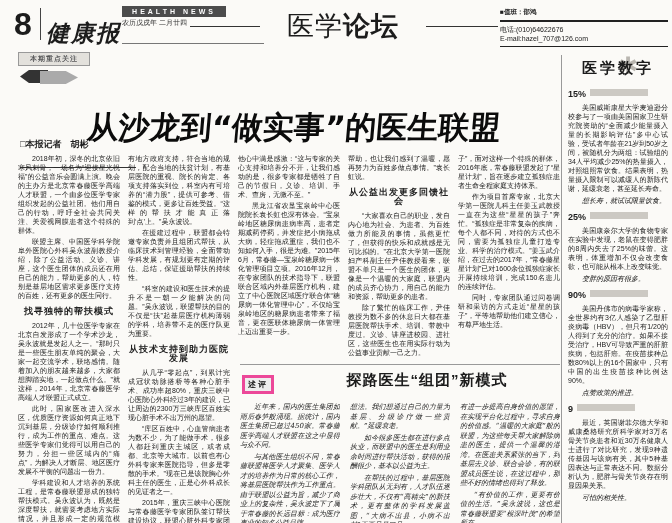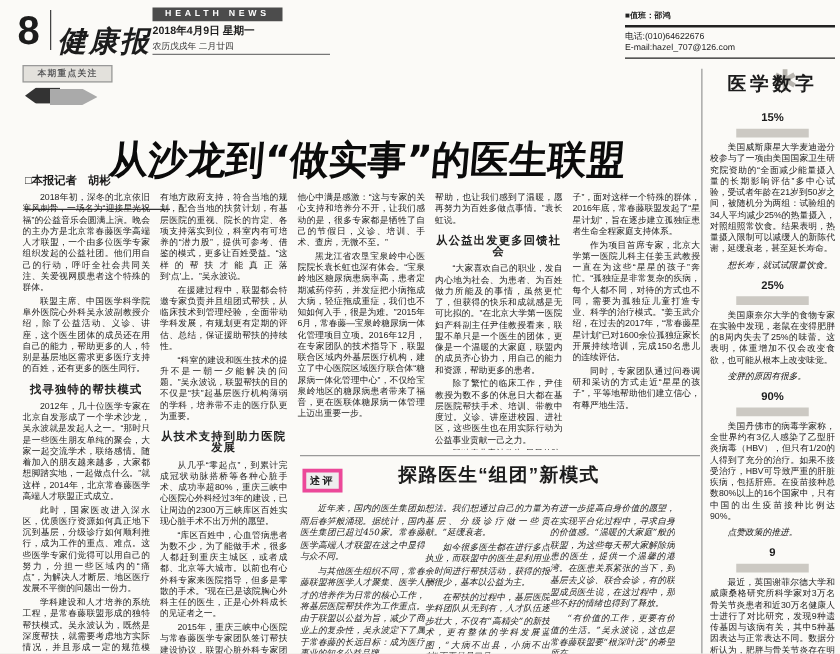--- a/index.html
+++ b/index.html
@@ -52,57 +52,61 @@
   #lc1{left:128px;height:369px;}
   #lc2{left:238px;height:206px;}
   #lc3{left:348px;height:206px;}
   #lc4{left:458px;height:206px;}
   
   .review-box{position:absolute;left:240px;top:364px;width:320px;height:159px;
               border-top:1px solid #999;overflow:hidden;}
   .review-head{position:relative;height:34px;}
   .review-tag{position:absolute;left:2px;top:10px;font-size:8px;font-weight:bold;
               border:3px solid #ec4899;padding:1px 3px;letter-spacing:2px;background:#eee;}
-  .review-title{position:absolute;left:29px;top:6px;width:260px;text-align:center;
+  .review-title{position:absolute;left:57px;top:6px;width:260px;text-align:center;
                 font-size:15px;font-weight:900;letter-spacing:1px;}
-  .review-cols{position:absolute;left:0;top:38px;width:320px;height:121px;display:flex;}
+  .review-cols{position:absolute;left:0;top:38px;width:320px;height:121px;display:flex;gap:10px;}
   .review-col{width:100px;overflow:hidden;font-family:"DejaVu Serif","Liberation Serif",serif;
               font-style:italic;font-size:7px;line-height:9.5px;text-align:justify;color:#222;}
   .review-col p{margin:0 0 2px;text-indent:2em;}
   .review-col p.first{text-indent:0;}
   
   .side-divider{position:absolute;left:561px;top:55px;width:1px;height:468px;background:#999;}
   .sidebar{position:absolute;left:568px;top:55px;width:100px;height:468px;overflow:hidden;}
   .sb-title{position:relative;text-align:center;font-size:15px;font-weight:900;letter-spacing:3px;
             margin-bottom:8px;height:26px;line-height:26px;}
   .star-bg{position:absolute;left:50px;top:-2px;font-size:24px;color:#b9b6b0;font-weight:normal;
            z-index:0;}
   .sb-title .t{position:relative;z-index:1;}
-  .fig-row{display:flex;align-items:center;gap:4px;margin:6px 0 4px;flex-direction:column;}
+  .fig-row{display:flex;gap:4px;margin:6px 0 4px;}
   .fig{font-size:9px;font-weight:bold;}
   .figbar{width:58px;height:7px;background:#ccc9c3;}
   .sb-text{font-size:7px;line-height:9px;text-align:justify;color:#222;margin:0;text-indent:2em;}
   .sb-note{font-family:"DejaVu Serif","Liberation Serif",serif;font-style:italic;font-size:7px;
            margin:3px 0 6px;text-indent:2em;color:#111;}
 </style>
 </head>
 <body>
 
 <div class="page">
 
   <div class="masthead">
     <div class="pagenum">8</div>
     <div class="vrule"></div>
     <div class="paper-name">健康报</div>
     <div class="issue-block">
       <div class="en-bar">HEALTH NEWS</div>
-      <div class="m-date">2018年4月9日 星期一</div>
       <div class="m-lunar">农历戊戌年 二月廿四</div>
     </div>
     <div class="issue-rule"></div>
+    <div class="section-wrap">
+      <span class="rule-l"></span>
+      <span class="sec-light">医学</span><span class="sec-heavy">论坛</span>
+      <span class="rule-r"></span>
+    </div>
     <div class="contact">
       <div class="duty">■值班：邵鸿</div>
       <div class="c-rule"></div>
       <div class="phone">电话:(010)64622676</div>
       <div class="email">E-mail:hazel_707@126.com</div>
       <div class="c-rule2"></div>
     </div>
   </div>
 
   <div class="stamp">

